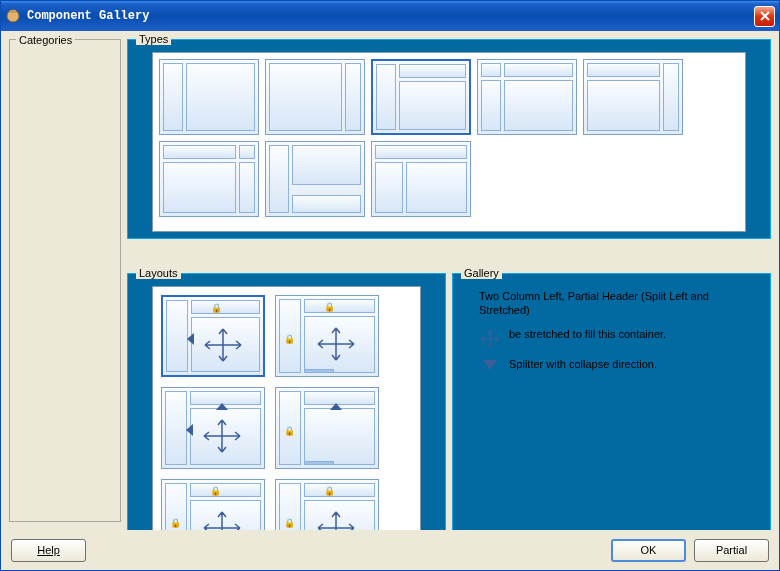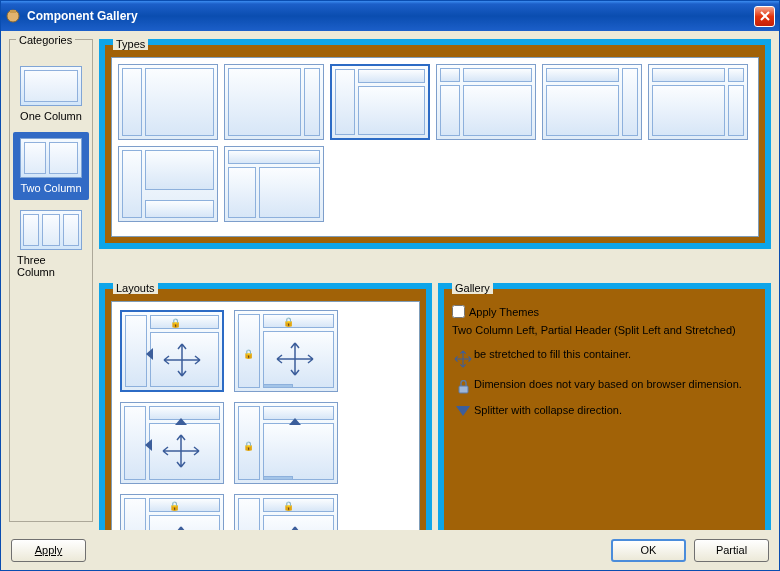--- a/index.html
+++ b/index.html
@@ -2,43 +2,43 @@
 <html><head>
 <meta charset="utf-8">
 <style>
 * { box-sizing: border-box; margin: 0; padding: 0; }
 body { font-family: Tahoma, sans-serif; font-size: 11px; background: #fff; }
 
 .window { width: 780px; height: 571px; display: flex; flex-direction: column; border: 1px solid #0a4db0; }
 
 .titlebar { height: 30px; background: linear-gradient(to bottom, #3b8cf0 0%, #1c5fc9 10%, #0a4db0 50%, #1c5fc9 100%); display: flex; align-items: center; padding: 0 4px; }
 .titlebar-icon { width: 16px; height: 16px; margin-right: 6px; }
-.titlebar-title { color: #fff; font-weight: bold; font-size: 12px; flex: 1; }
+.titlebar-title { color: #fff; font-weight: bold; font-size: 12px; flex: 1; font-family: Liberation Mono, monospace; }
 .close-btn { width: 21px; height: 21px; background: linear-gradient(to bottom, #f5a68f, #e2330d 50%, #c4200a); border: 1px solid #fff; border-radius: 3px; display: flex; align-items: center; justify-content: center; cursor: pointer; }
 .close-btn svg { width: 10px; height: 10px; }
 
 .content { flex: 1; background: #ece9d8; padding: 8px; display: flex; gap: 6px; overflow: hidden; }
 
-.cat-panel { width: 84px; border: 1px solid #aca899; background: #ece9d8; position: relative; padding-top: 14px; }
+.cat-panel { width: 112px; border: 1px solid #aca899; background: #ece9d8; position: relative; padding-top: 14px; }
 .cat-label { position: absolute; top: -6px; left: 6px; background: #ece9d8; padding: 0 3px; font-size: 11px; }
 .cat-items { padding: 6px 3px; display: flex; flex-direction: column; gap: 4px; }
 .cat-item { display: flex; flex-direction: column; align-items: center; padding: 6px 4px; cursor: pointer; border-radius: 2px; }
 .cat-item.selected { background: #316ac5; color: #fff; }
 .cat-thumb { width: 62px; height: 40px; background: linear-gradient(to bottom, #f5faff, #d3e6f9); border: 1px solid #80a5d6; margin-bottom: 4px; position: relative; }
 .cat-thumb .col { position: absolute; top: 3px; bottom: 3px; background: linear-gradient(to bottom, #fafcff, #e0ecf9); border: 1px solid #8fb0dc; }
 .cat-one .col { left: 3px; right: 3px; }
 .cat-two .col:nth-child(1) { left: 3px; width: 22px; }
 .cat-two .col:nth-child(2) { left: 28px; right: 3px; }
 .cat-three .col:nth-child(1) { left: 2px; width: 16px; }
 .cat-three .col:nth-child(2) { left: 21px; width: 18px; }
 .cat-three .col:nth-child(3) { left: 42px; right: 2px; }
 
 .right { flex: 1; display: flex; flex-direction: column; gap: 6px; }
 
-.fieldset { border: 6px solid #0ea5e9; background: #a16207; position: relative; padding: 12px 6px 6px; }
+.fieldset { border: 1px solid #0ea5e9; background: #0369a1; position: relative; padding: 12px 24px 6px; }
 .fieldset-label { position: absolute; top: -7px; left: 8px; background: #ece9d8; padding: 0 3px; font-size: 11px; }
 
 .types-inner { background: #fff; border: 1px solid #7f9db9; padding: 6px; display: flex; flex-wrap: wrap; gap: 6px; height: 180px; overflow-y: auto; align-content: flex-start; }
 .type-tile { width: 100px; height: 76px; border: 1px solid #7d9ecb; background: linear-gradient(to bottom, #fafdff, #e0ecf8); padding: 4px; cursor: pointer; position: relative; }
 .type-tile.selected { border: 2px solid #2c6bc5; padding: 3px; }
 .type-tile .r { position: absolute; background: linear-gradient(to bottom, #fbfdff, #d7e6f7); border: 1px solid #8db0dc; }
 
 .lower { flex: 1; display: flex; gap: 6px; margin-top: 28px; }
 .lower .fieldset { flex: 1; display: flex; flex-direction: column; }
 
@@ -48,21 +48,21 @@
 .layout-tile .r { position: absolute; background: linear-gradient(to bottom, #fbfdff, #d7e6f7); border: 1px solid #8db0dc; }
 .lock-sm { position: absolute; font-size: 9px; color: #6789b8; }
 .arrows { position: absolute; }
 .tri { position: absolute; width: 0; height: 0; }
 
 .options-panel { width: 150px; }
 .opts-body { padding: 4px 2px; font-size: 11px; }
 .chk { display: flex; align-items: center; gap: 4px; margin-bottom: 6px; }
 .chk input { width: 13px; height: 13px; }
 .desc { margin-bottom: 10px; line-height: 1.25; }
-.legend-row { display: flex; gap: 0; margin-bottom: 10px; align-items: flex-start; }
+.legend-row { display: flex; gap: 8px; margin-bottom: 10px; align-items: flex-start; }
 .legend-icon { width: 22px; flex-shrink: 0; display: flex; justify-content: center; padding-top: 2px; }
 .legend-text { flex: 1; line-height: 1.25; }
 
 .footer { height: 40px; background: #ece9d8; border-top: 0; padding: 6px 10px; display: flex; align-items: center; }
 .btn { min-width: 75px; height: 23px; background: linear-gradient(to bottom, #fff, #ece9d8); border: 1px solid #707070; border-radius: 3px; font-size: 11px; padding: 0 10px; cursor: pointer; font-family: Tahoma, sans-serif; }
 .btn.default { border: 2px solid #4a8cdb; }
 .footer-spacer { flex: 1; }
 
 .stretch-svg { width: 18px; height: 18px; }
 .lock-svg { width: 11px; height: 14px; }
@@ -86,43 +86,20 @@
       <svg viewBox="0 0 10 10">
           <path d="M1 1 L9 9 M9 1 L1 9" stroke="#fff" stroke-width="2"></path>
         </svg>
     </div>
   </div>
 
   <div class="content">
 
     <div class="cat-panel">
       <div class="cat-label">Categories</div>
-      <div class="cat-items">
-        <div class="cat-item">
-          <div class="cat-thumb cat-one">
-              <div class="col"></div>
-            </div>
-          <span>One Column</span>
-        </div>
-        <div class="cat-item selected">
-          <div class="cat-thumb cat-two">
-              <div class="col"></div>
-              <div class="col"></div>
-            </div>
-          <span>Two Column</span>
-        </div>
-        <div class="cat-item">
-          <div class="cat-thumb cat-three">
-              <div class="col"></div>
-              <div class="col"></div>
-              <div class="col"></div>
-            </div>
-          <span>Three Column</span>
-        </div>
-      </div>
     </div>
 
     <div class="right">
 
       <div class="fieldset">
         <div class="fieldset-label">Types</div>
         <div class="types-inner">
           <div class="type-tile">
             <div class="r" style="top:3px;left:3px;width:20px;bottom:3px"></div>
             <div class="r" style="top:3px;left:26px;right:3px;bottom:3px"></div>
@@ -231,61 +208,48 @@
                 </svg>
               <div class="r" style="bottom:3px;left:28px;width:30px;height:4px;background:#a3c4e8"></div>
             </div>
 
           </div>
         </div>
 
         <div class="fieldset options-panel">
           <div class="fieldset-label">Gallery</div>
           <div class="opts-body">
-            <label class="chk">
-              <input type="checkbox" style="">
-              <span>Apply Themes</span>
-            </label>
             <div class="desc">Two Column Left, Partial Header (Split Left and Stretched)</div>
 
             <div class="legend-row">
               <div class="legend-icon">
                 <svg class="stretch-svg" viewBox="0 0 20 20">
                     <path d="M10 1 v18 M1 10 h18 M10 1 l-3 3 M10 1 l3 3 M10 19 l-3 -3 M10 19 l3 -3 M1 10 l3 -3 M1 10 l3 3 M19 10 l-3 -3 M19 10 l-3 3" stroke="#3c5e9b" stroke-width="1.2" fill="none"></path>
                   </svg>
               </div>
               <div class="legend-text">be stretched to fill this container.</div>
             </div>
             <div class="legend-row">
               <div class="legend-icon">
-                <svg class="lock-svg" viewBox="0 0 11 14">
-                    <rect x="1" y="6" width="9" height="7" rx="1" fill="#9fb6d7" stroke="#5c7ba8"></rect>
-                    <path d="M3 6 V3 a2.5 2.5 0 0 1 5 0 V6" fill="none" stroke="#5c7ba8" stroke-width="1.4"></path>
-                  </svg>
-              </div>
-              <div class="legend-text">Dimension does not vary based on browser dimension.</div>
-            </div>
-            <div class="legend-row">
-              <div class="legend-icon">
                 <svg class="tri-svg" viewBox="0 0 14 10">
                     <polygon points="7,10 0,0 14,0" fill="#3c5e9b"></polygon>
                   </svg>
               </div>
               <div class="legend-text">Splitter with collapse direction.</div>
             </div>
 
           </div>
         </div>
 
       </div>
 
     </div>
   </div>
 
   <div class="footer">
-    <button class="btn"><u>Apply</u></button>
+    <button class="btn"><u>Help</u></button>
     <div class="footer-spacer"></div>
     <button class="btn default">OK</button>
     <span style="width:8px;display:inline-block"></span>
     <button class="btn">Partial</button>
   </div>
 
 </div>
 
 </body></html>

